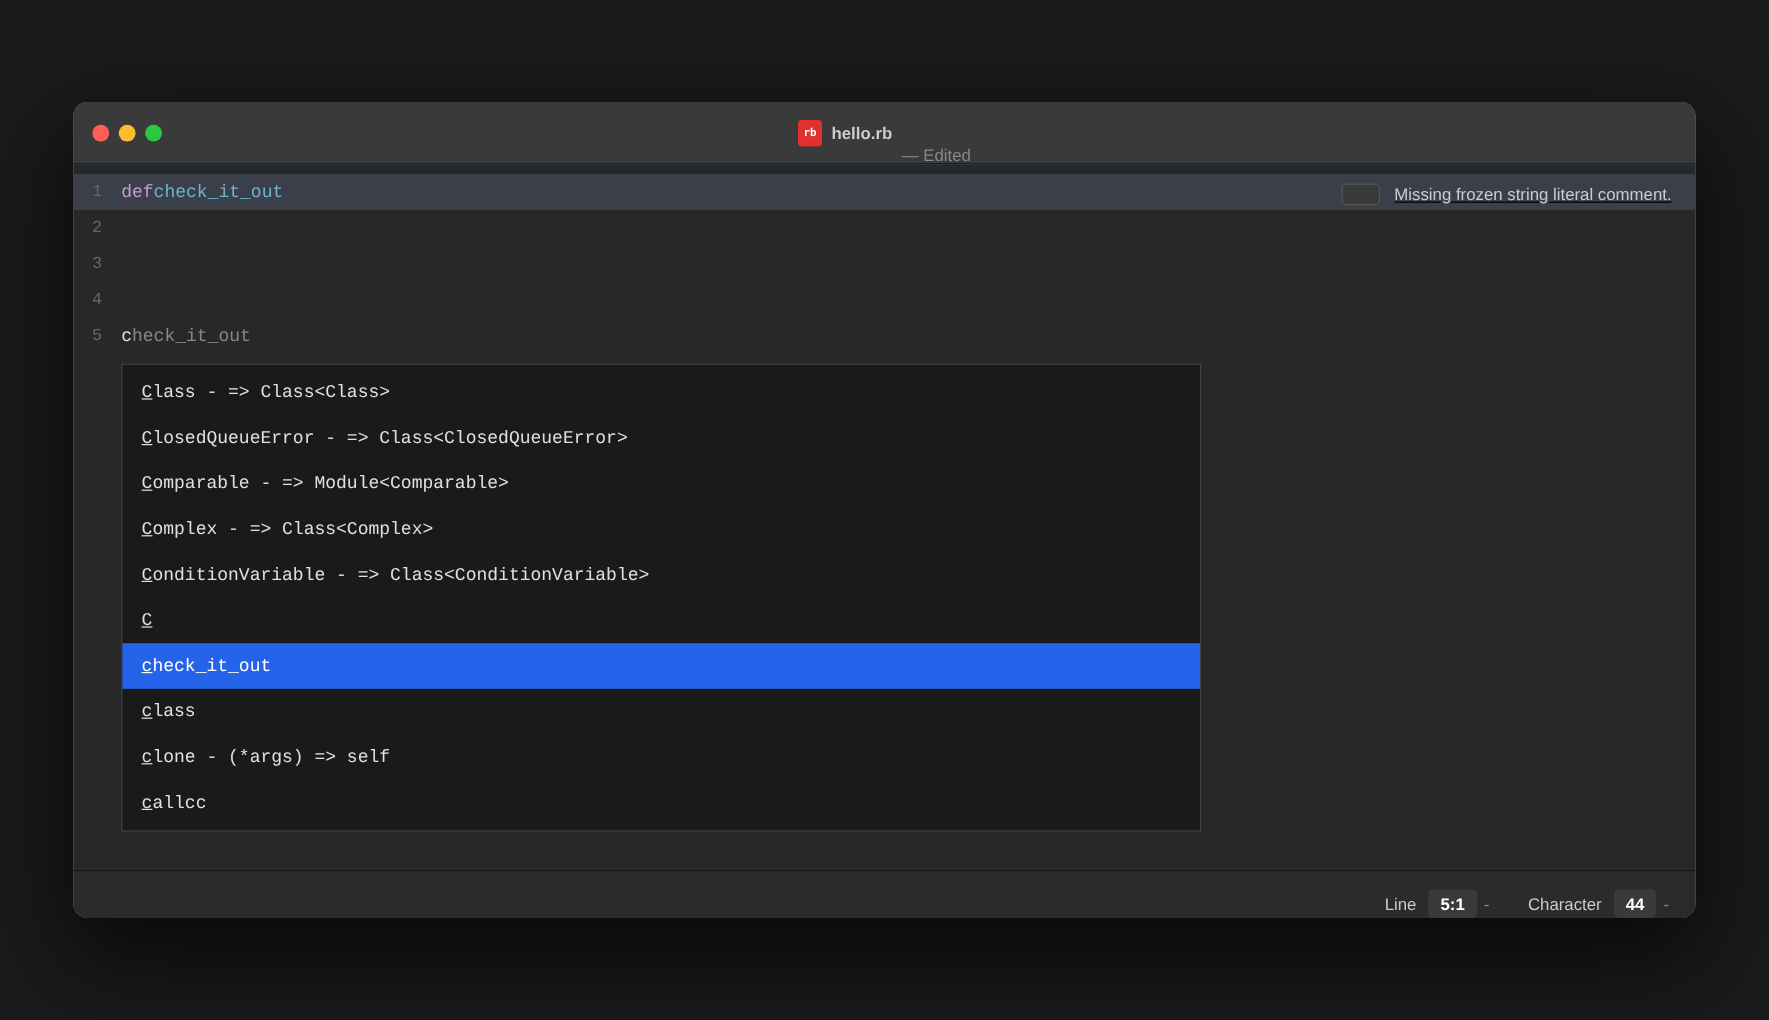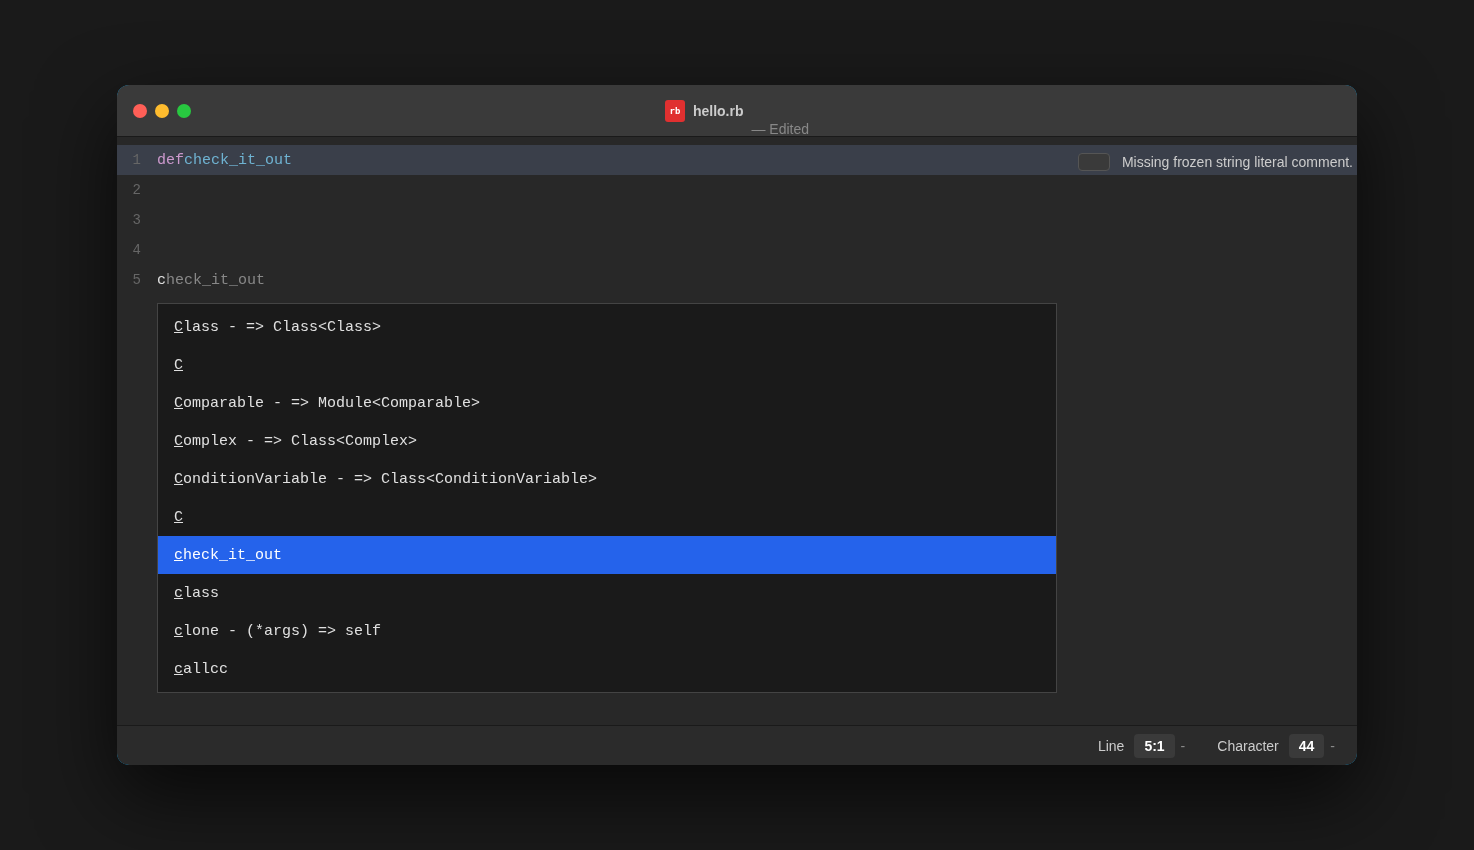--- a/index.html
+++ b/index.html
@@ -6,21 +6,21 @@
     body {
       background: #1a1a1a;
       display: flex;
       align-items: center;
       justify-content: center;
       width: 1474px;
       height: 850px;
       font-family: -apple-system, BlinkMacSystemFont, sans-serif;
     }
     .window {
-      width: 1240px;
+      width: 1352px;
       height: 680px;
       background: #0ea5e9;
       border-radius: 12px;
       overflow: hidden;
       box-shadow: 0 30px 80px rgba(0,0,0,0.7);
       display: flex;
       flex-direction: column;
     }
     .titlebar {
       background: #3a3a3a;
@@ -115,25 +115,26 @@
     
     .kw { color: #cc99cd; } 
     .fn { color: #6fb3d2; } 
     .builtin { color: #6fb3d2; } 
     .str { color: #7ec699; } 
     .text-normal { color: #e0e0e0; }
     .text-dim { color: #888; }
     
     .warning-section {
       position: absolute;
-      right: 4px;
+      right: 20px;
       top: 8px;
       display: flex;
       align-items: center;
       gap: 12px;
+      text-decoration: underline;
     }
     .warning-box {
       background: #3a3a3a;
       border: 1px solid #555;
       border-radius: 4px;
       width: 32px;
       height: 18px;
     }
     .warning-text {
       color: #cccccc;
@@ -163,21 +164,21 @@
       color: #fff;
     }
     .autocomplete-item .item-first-char {
       text-decoration: underline;
     }
     
     .statusbar {
       background: #2b2b2b;
       height: 40px;
       display: flex;
-      align-items: center;
+      align-items: flex-end;
       justify-content: flex-end;
       padding: 0 16px;
       gap: 0;
       border-top: 1px solid #1a1a1a;
       flex-shrink: 0;
     }
     .status-group {
       display: flex;
       align-items: center;
       gap: 0;
@@ -267,20 +268,21 @@
     </div>
 
     <div class="autocomplete">
 
       <div class="autocomplete-item">
         <span class="item-first-char">C</span>
           <span>lass - =&gt; Class&lt;Class&gt;</span>
       </div>
       <div class="autocomplete-item">
         <span class="item-first-char">C</span>
+          <span>losedQueueError - =&gt; Class&lt;ClosedQueueError&gt;</span>
       </div>
       <div class="autocomplete-item">
         <span class="item-first-char">C</span>
           <span>omparable - =&gt; Module&lt;Comparable&gt;</span>
       </div>
       <div class="autocomplete-item">
         <span class="item-first-char">C</span>
           <span>omplex - =&gt; Class&lt;Complex&gt;</span>
       </div>
       <div class="autocomplete-item">

